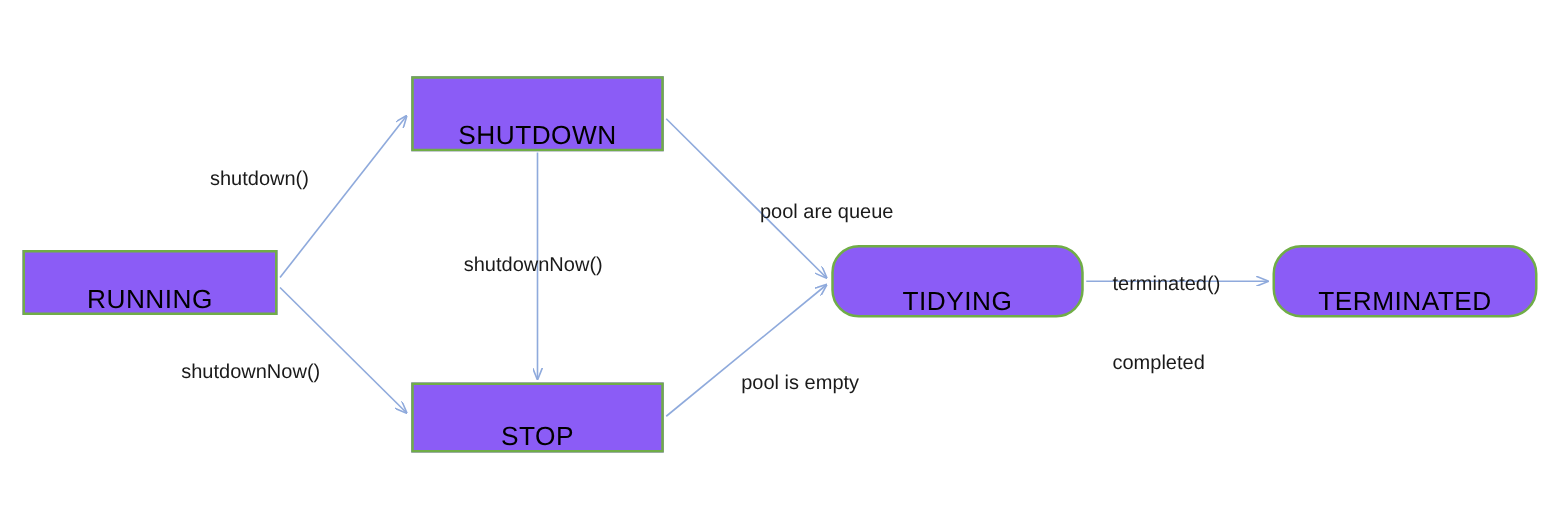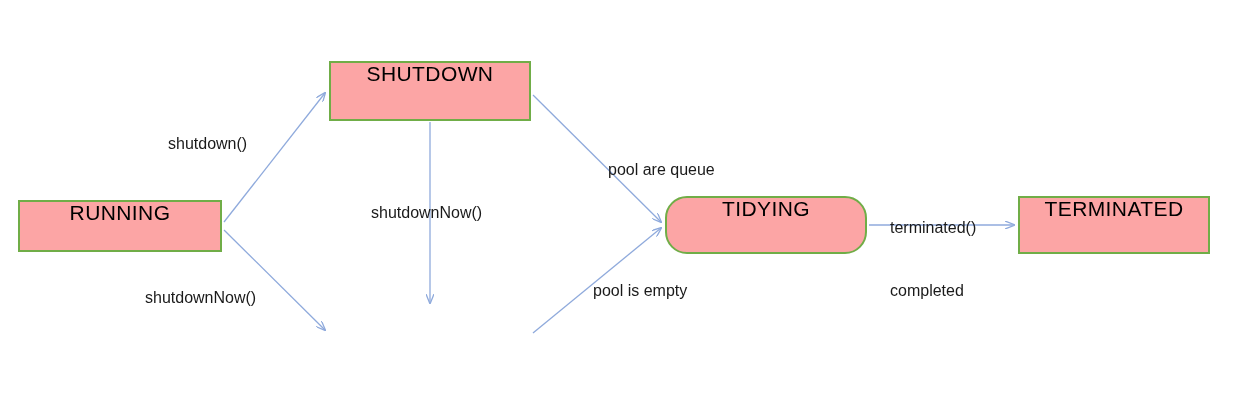--- a/index.html
+++ b/index.html
@@ -21,24 +21,24 @@
   #edges {
     position: absolute;
     left: 0;
     top: 0;
     width: 1240px;
     height: 415px;
   }
   .state-node {
     position: absolute;
     box-sizing: border-box;
-    background: #fca5a5;
+    background: #8b5cf6;
     border: 2px solid #70ad47;
     display: flex;
-    align-items: flex-start;
+    align-items: flex-end;
     justify-content: center;
     z-index: 5;
   }
   .state-label {
     font-family: "Liberation Sans", sans-serif;
     font-size: 21px;
     color: #000000;
     letter-spacing: 0.4px;
     white-space: nowrap;
     line-height: 1;
@@ -50,27 +50,27 @@
     color: #1a1a1a;
     white-space: pre;
     line-height: 21px;
     z-index: 6;
     background: transparent;
   }
   .node-running   { left: 18px;   top: 200px; width: 204px; height: 52px; }
   .node-shutdown  { left: 329px;  top: 61px;  width: 202px; height: 60px; }
   .node-stop      { left: 329px;  top: 306px; width: 202px; height: 56px; }
   .node-tidying   { left: 665px;  top: 196px; width: 202px; height: 58px; border-radius: 22px; }
-  .node-terminated{ left: 1018px; top: 196px; width: 192px; height: 58px; }
+  .node-terminated{ left: 1018px; top: 196px; width: 212px; height: 58px; border-radius: 23px; }
 
   .lbl-shutdown       { left: 168px; top: 133px; }
   .lbl-shutdownnow-lo { left: 145px; top: 287px; }
   .lbl-shutdownnow-mid{ left: 371px; top: 202px; }
   .lbl-bothqueue      { left: 608px; top: 117px; }
-  .lbl-poolempty      { left: 593px; top: 280px; }
+  .lbl-poolempty      { left: 593px; top: 296px; }
   .lbl-terminated     { left: 890px; top: 175px; }
 </style>
 </head>
 <body>
 
 <div id="canvas">
 
   <svg id="edges" viewBox="0 0 1240 415" xmlns="http://www.w3.org/2000/svg">
     <defs>
       <marker id="arrowhead" markerWidth="10" markerHeight="8" refX="9" refY="4" orient="auto" markerUnits="userSpaceOnUse">
@@ -92,20 +92,23 @@
   </svg>
 
   <div class="state-node node-running">
     <span class="state-label">RUNNING</span>
   </div>
 
   <div class="state-node node-shutdown">
     <span class="state-label">SHUTDOWN</span>
   </div>
 
+  <div class="state-node node-stop">
+    <span class="state-label">STOP</span>
+  </div>
 
   <div class="state-node node-tidying">
     <span class="state-label">TIDYING</span>
   </div>
 
   <div class="state-node node-terminated">
     <span class="state-label">TERMINATED</span>
   </div>
 
   <div class="edge-label lbl-shutdown">shutdown()</div>

